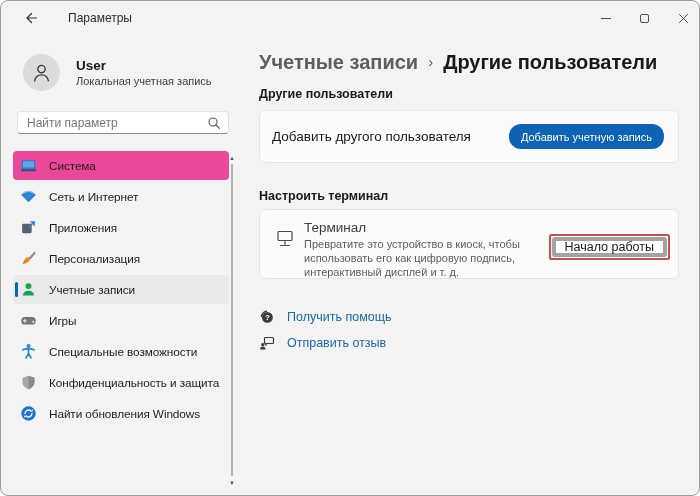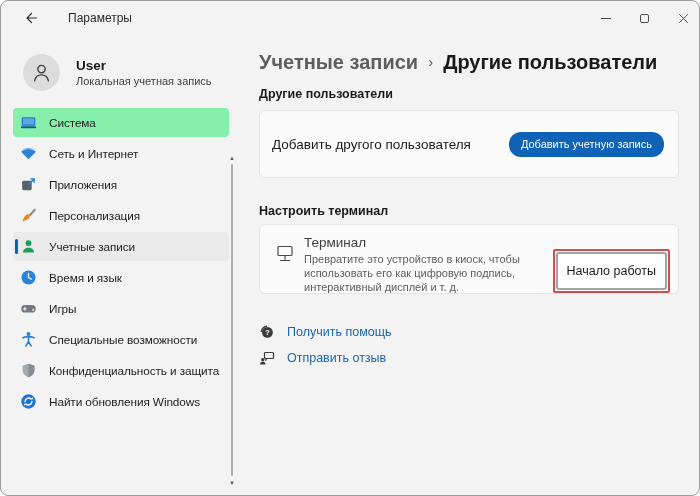--- a/index.html
+++ b/index.html
@@ -19,47 +19,47 @@
 .avatar{width:37px;height:37px;border-radius:50%;background:#dcdcdc;display:flex;align-items:center;justify-content:center;flex:none;}
 .utext{margin-left:16px;}
 .uname{font-size:13.5px;font-weight:700;color:#1a1a1a;}
 .usub{font-size:11px;color:#404040;margin-top:2px;}
 .searchbox{position:relative;margin:20px 18px 0 16px;height:23px;background:#fff;border:1px solid #e3e3e3;border-bottom:1px solid #898989;border-radius:4px;display:flex;align-items:center;padding-left:9px;}
 .searchbox .ph{font-size:12px;color:#767676;}
 .search-icon{position:absolute;right:7px;top:4px;}
 .nav{margin:17px 18px 0 12px;}
 .nav-item{position:relative;height:29px;margin-bottom:2px;border-radius:4px;display:flex;align-items:center;padding-left:7px;font-size:11.8px;letter-spacing:-0.1px;color:#1e1e1e;white-space:nowrap;}
 .nav-item .nico{margin-right:12px;flex:none;}
-.nav-item.hovered{background:#86efac;}
+.nav-item.hovered{background:#ec4899;}
 .nav-item.selected{background:#eaeaea;}
 .accent-pill{display:none;position:absolute;left:2px;top:7px;width:3px;height:15px;border-radius:2px;background:#0f63b6;}
 .nav-item.selected .accent-pill{display:block;}
 .scrollbar{position:absolute;right:10px;top:119px;bottom:8px;width:10px;}
 .sb-arrow{position:absolute;left:0;width:10px;height:8px;font-size:6px;color:#5a5a5a;text-align:center;line-height:8px;}
 .sb-up{top:0;}
 .sb-down{bottom:0;}
 .sb-thumb{position:absolute;left:4px;top:10px;bottom:11px;width:2px;background:#b0b0b0;border-radius:2px;}
 .main{flex:1;padding:13px 20px 0 12px;}
 .breadcrumb{display:flex;align-items:center;font-size:20px;font-weight:700;line-height:28px;}
 .bc-parent{color:#5e5e5e;}
 .bc-sep{color:#5e5e5e;font-size:15px;margin:0 10px;font-weight:400;}
 .bc-current{color:#191919;}
 .section-label{font-size:12.5px;font-weight:700;color:#1a1a1a;margin-top:9px;line-height:18px;}
 .card{background:#fbfbfb;border:1px solid #e5e5e5;border-radius:6px;}
-.card1{margin-top:7px;height:68px;display:flex;align-items:center;padding:0 14px 0 12px;}
+.card1{margin-top:7px;height:53px;display:flex;align-items:center;padding:0 14px 0 12px;}
 .row-label{font-size:13.5px;color:#1b1b1b;flex:1;}
 .btn-primary{height:25px;padding:0 12px;background:#0f63b6;border:none;border-radius:12px;color:#fff;font-size:11px;display:flex;align-items:center;}
 .sec2{margin-top:24px;}
 .card2{margin-top:4px;height:70px;display:flex;align-items:flex-start;padding:10px 8px 0 15px;}
 .kiosk-ic{margin-top:9px;margin-right:9px;flex:none;}
 .k-col{flex:1;min-width:0;}
 .k-title{font-size:13.5px;color:#404040;line-height:16px;}
 .k-desc{font-size:11px;color:#5d5d5d;line-height:13.8px;margin-top:2px;width:258px;}
 .red-wrap{margin-top:14px;border:2px solid #c9504c;border-radius:2px;padding:1px;flex:none;}
-.btn-secondary{height:18px;padding:17px 9px;background:#fdfdfd;border:2px solid #a3a3a3;border-radius:3px;color:#1b1b1b;font-size:12.5px;display:flex;align-items:center;}
+.btn-secondary{height:18px;padding:6px 9px;background:#fdfdfd;border:4px solid #a3a3a3;border-radius:3px;color:#1b1b1b;font-size:12.5px;display:flex;align-items:center;}
 .links{margin-top:25px;}
 .link-row{display:flex;align-items:center;height:26px;}
 .link-row .lic{margin-right:12px;flex:none;}
 .link-label{font-size:12.5px;color:#1a66ad;}
 </style>
 </head>
 <body>
 
 <div class="window">
   <div class="titlebar">
@@ -90,20 +90,27 @@
           <svg width="23" height="23" viewBox="0 0 20 20">
               <circle cx="10" cy="7" r="3.2" stroke="#3f3f3f" stroke-width="1.2" fill="none"></circle>
               <path d="M4 17.2 C4.8 13.9 7 12.1 10 12.1 C13 12.1 15.2 13.9 16 17.2" stroke="#3f3f3f" stroke-width="1.2" fill="none" stroke-linecap="round"></path>
             </svg>
         </div>
         <div class="utext">
           <div class="uname">User</div>
           <div class="usub">Локальная учетная запись</div>
         </div>
       </div>
+      <div class="searchbox">
+        <span class="ph">Найти параметр</span>
+        <svg class="search-icon" width="14" height="14" viewBox="0 0 14 14">
+            <circle cx="6" cy="6" r="4" stroke="#5a5a5a" stroke-width="1.1" fill="none"></circle>
+            <path d="M9 9 L12.4 12.4" stroke="#5a5a5a" stroke-width="1.1" stroke-linecap="round"></path>
+          </svg>
+      </div>
       <div class="nav">
         <div class="nav-item hovered">
 
           <svg class="nico" width="17" height="17" viewBox="0 0 16 16">
               <rect x="1.6" y="3" width="12.8" height="8" rx="1" fill="#1e78cf"></rect>
               <rect x="2.7" y="4.1" width="10.6" height="5.8" rx="0.5" fill="#5ea7e5"></rect>
               <rect x="0.8" y="11.6" width="14.4" height="1.7" rx="0.85" fill="#16578f"></rect>
             </svg>
           <span>Система</span>
         </div>
@@ -131,28 +138,20 @@
             </svg>
           <span>Персонализация</span>
         </div>
         <div class="nav-item selected">
           <span class="accent-pill"></span>
           <svg class="nico" width="17" height="17" viewBox="0 0 16 16">
               <circle cx="8" cy="4.8" r="2.8" fill="#17a05c"></circle>
               <path d="M2.8 13.6 C2.8 10.7 5.1 9.1 8 9.1 C10.9 9.1 13.2 10.7 13.2 13.6 Z" fill="#17a05c"></path>
             </svg>
           <span>Учетные записи</span>
-        </div>
-        <div class="nav-item">
-
-          <svg class="nico" width="17" height="17" viewBox="0 0 16 16">
-              <circle cx="8" cy="8" r="6.6" fill="#2b83d8"></circle>
-              <path d="M8 4.2 V8 L10.8 9.6" stroke="#fff" stroke-width="1.2" fill="none" stroke-linecap="round"></path>
-            </svg>
-          <span>Время и язык</span>
         </div>
         <div class="nav-item">
 
           <svg class="nico" width="17" height="17" viewBox="0 0 16 16">
               <rect x="1.2" y="4.8" width="13.6" height="7" rx="3.4" fill="#707780"></rect>
               <path d="M4.6 7 v2.6 M3.3 8.3 h2.6" stroke="#e8e8e8" stroke-width="1.1" stroke-linecap="round"></path>
               <circle cx="11" cy="7.5" r="0.95" fill="#e05656"></circle>
               <circle cx="12.5" cy="9.3" r="0.95" fill="#e8e8e8"></circle>
             </svg>
           <span>Игры</span>

